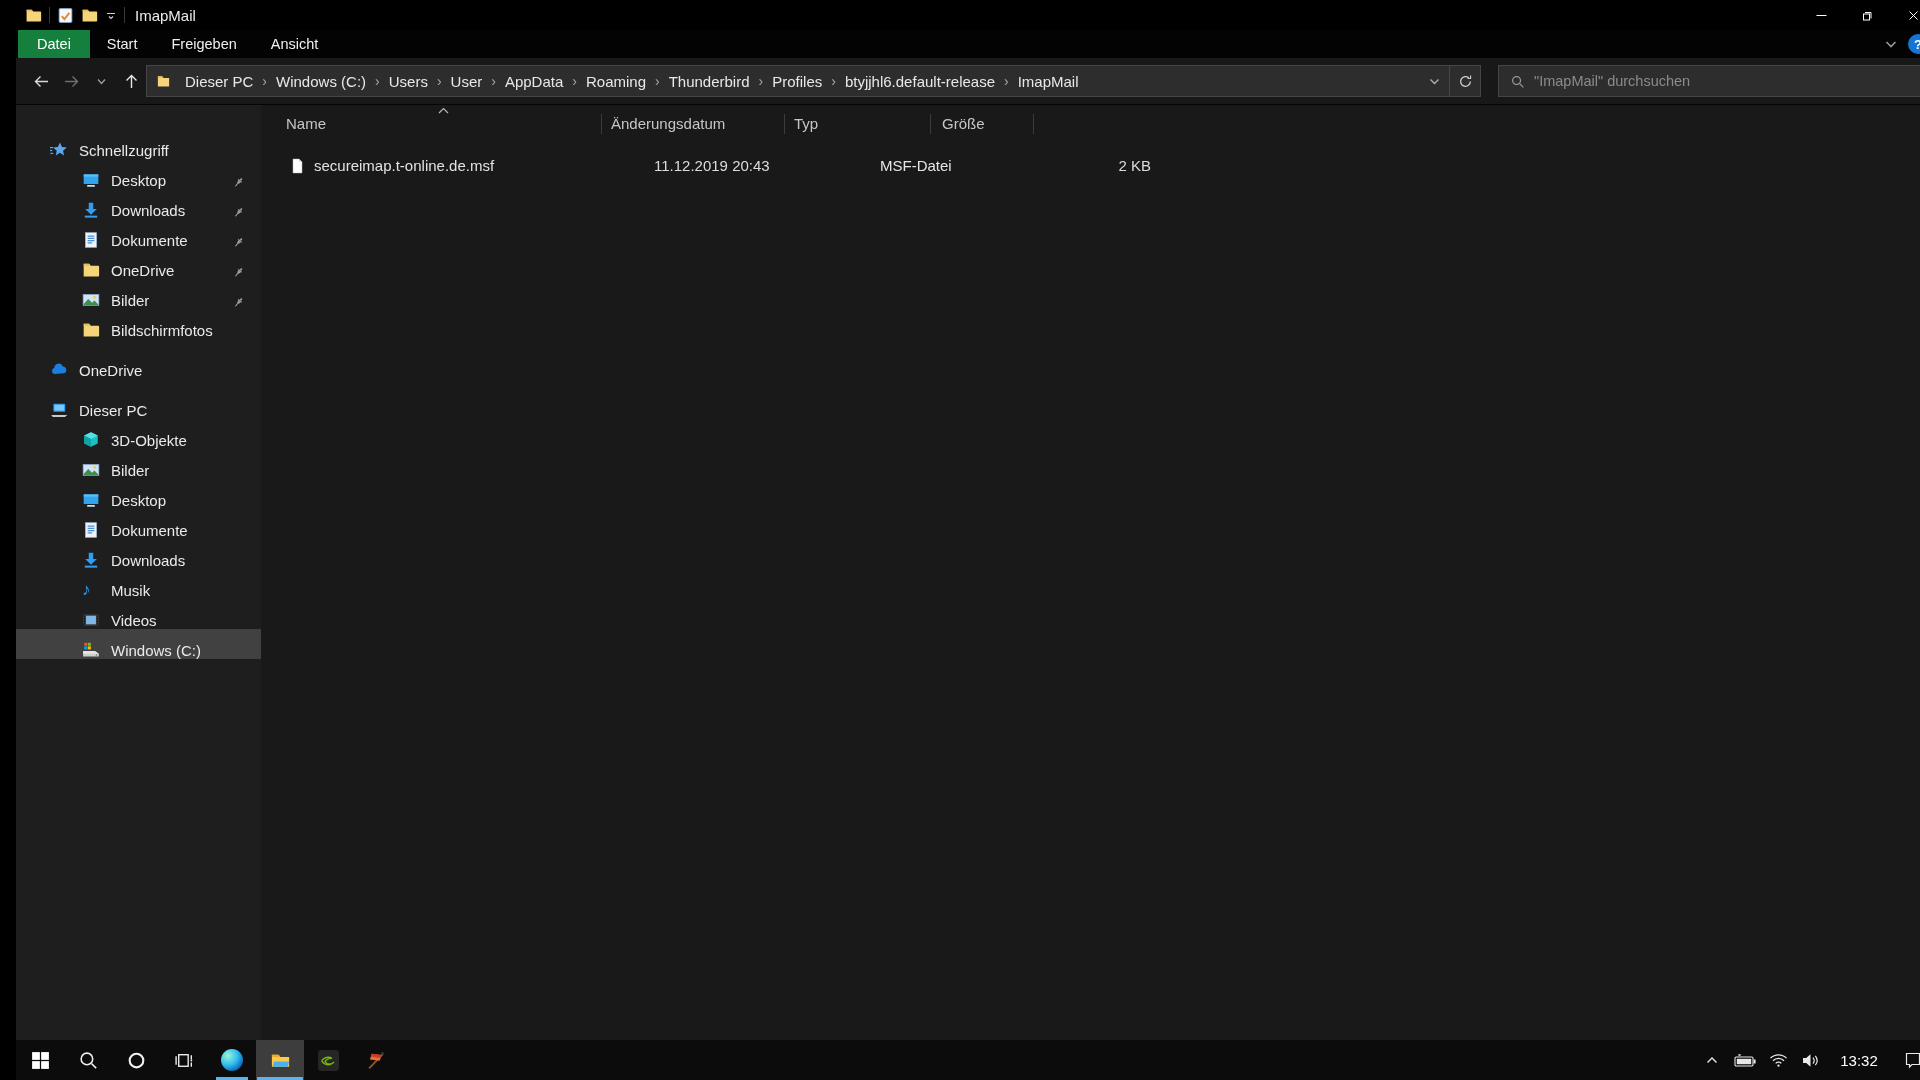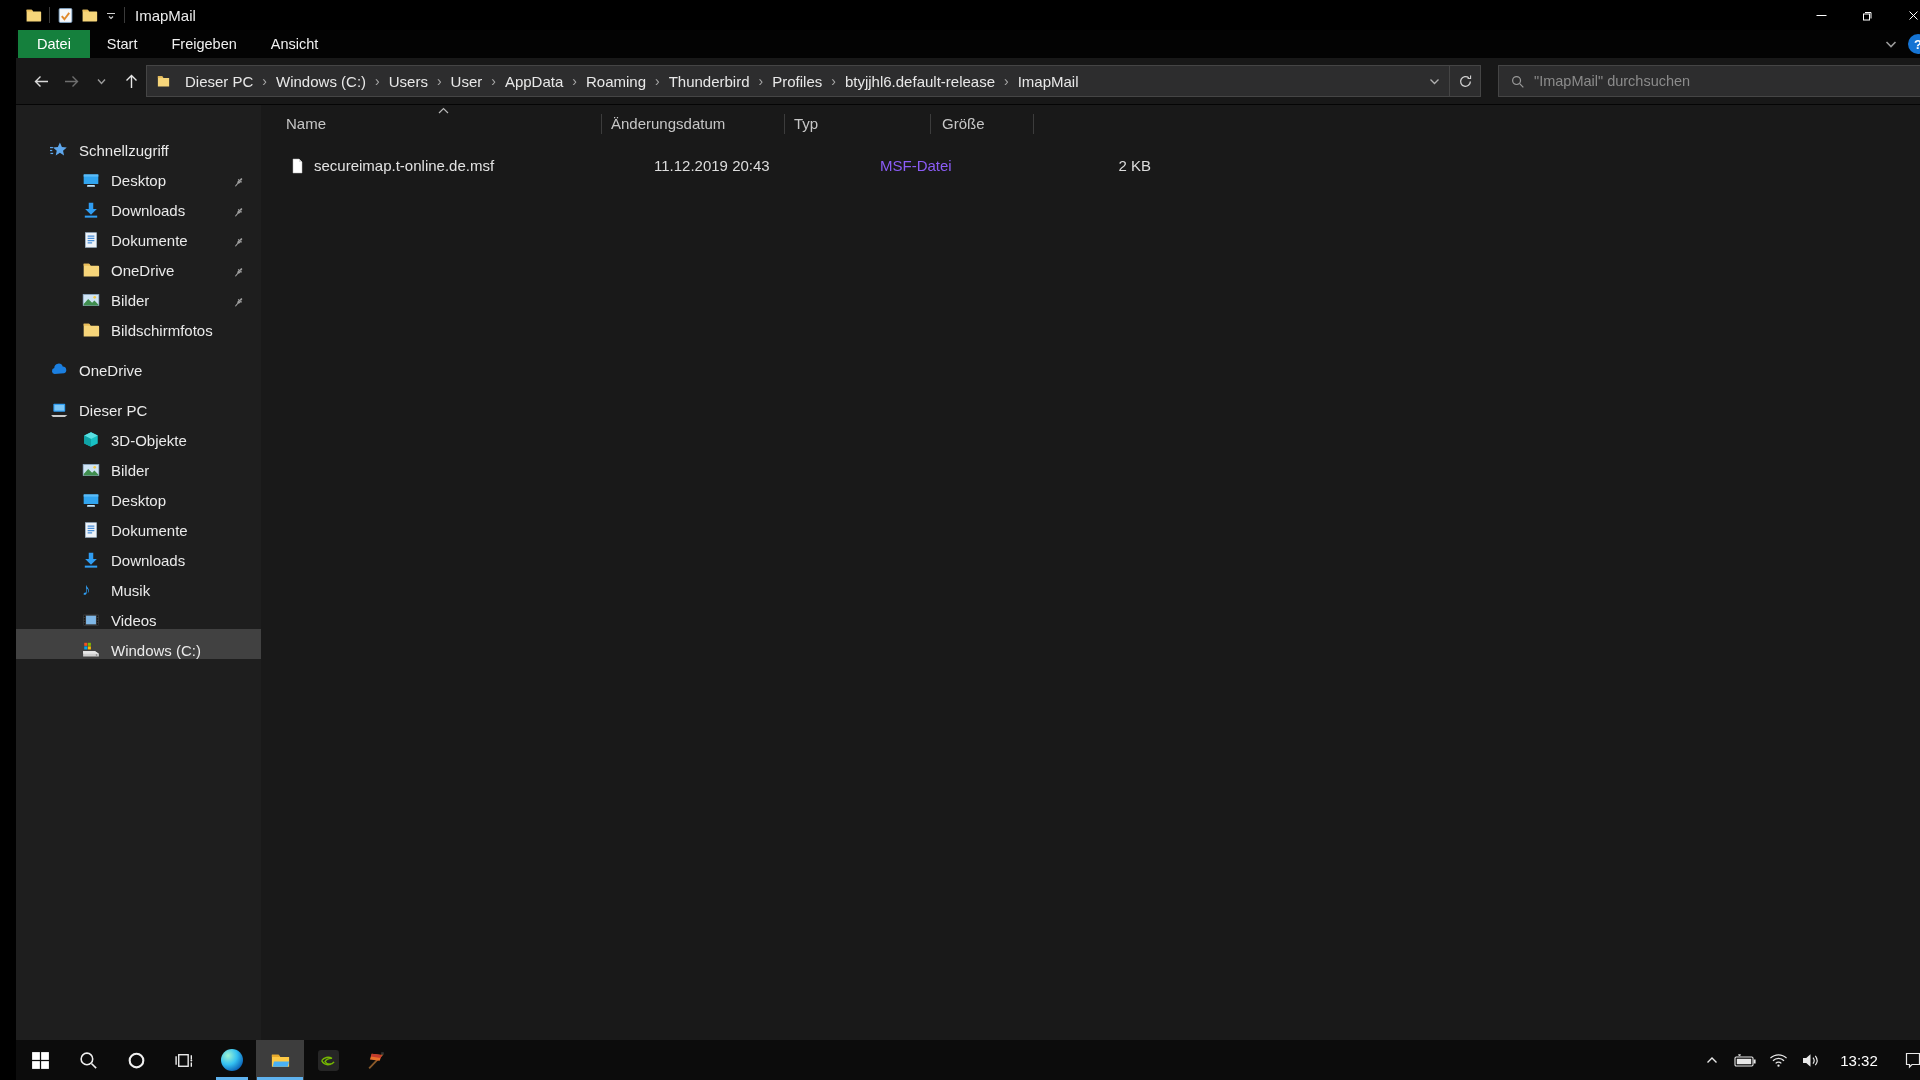--- a/index.html
+++ b/index.html
@@ -65,21 +65,21 @@
   .chead.c1 { width:183px; padding-left:9px; }
   .chead.c2 { width:146px; padding-left:9px; }
   .chead.c3 { width:103px; padding-left:11px;text-align:right; }
   .sort-caret { position:absolute; top:1px; left:176px; width:13px; height:9px; }
   .frows { padding-top:6px; }
   .frow { display:flex; height:27px; align-items:flex-end; font-size:15px; color:#e2e2e2;gap:43px; }
   .fcell { overflow:hidden; white-space:nowrap; }
   .fc0 { width:341px; padding-left:28px; display:flex; align-items:center; }
   .fc0 .icon { width:16px; height:16px; margin-right:9px; flex:0 0 auto; }
   .fc1 { width:183px; padding-left:9px; color:#dcdcdc; }
-  .fc2 { width:146px; padding-left:9px; color:#8b5cf6; }
+  .fc2 { width:146px; padding-left:9px; color:#e5e5e5; }
   .fc3 { width:103px; padding-right:12px; text-align:right; color:#dcdcdc; }
 
   .statusbar { height:28px; background:#2b2b2b; display:flex; align-items:center; flex:0 0 auto; }
   .sb-count { font-size:14px; color:#e2e2e2; margin-left:14px; }
   .sb-sep { color:#6a6a6a; margin-left:22px; font-size:14px; }
   .sb-views { margin-left:auto; margin-right:10px; display:flex; gap:4px; }
   .sb-view { width:27px; height:23px; display:flex; align-items:center; justify-content:center; }
   .sb-view.active { background:#4a4a4a; }
   .sb-view svg { width:16px; height:16px; }
 

